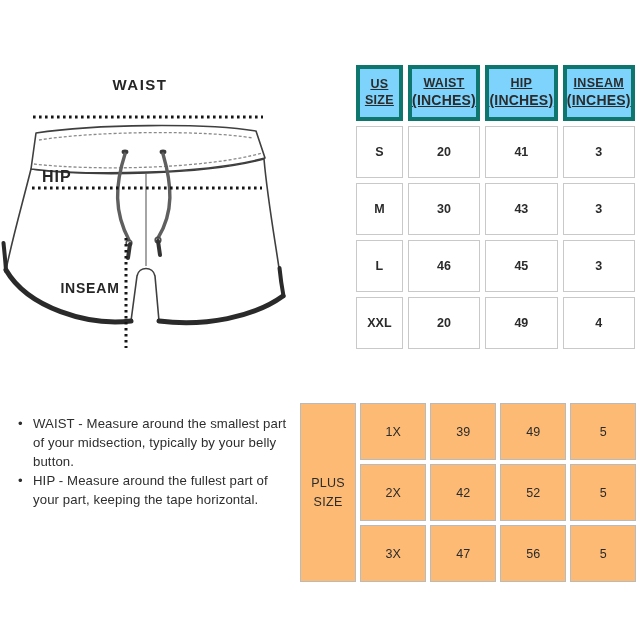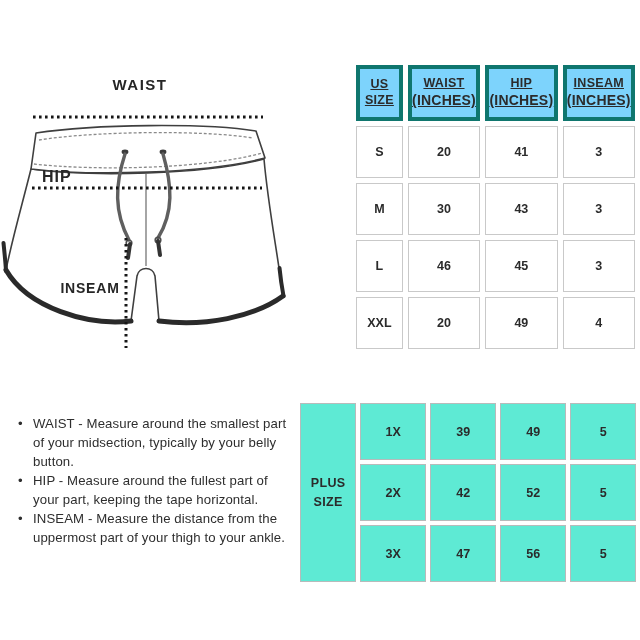--- a/index.html
+++ b/index.html
@@ -30,23 +30,23 @@
   }
   .size-table tbody td {
     width: 66px; height: 50px; background: #ffffff;
     border: 1px solid #c9c9c9; font-size: 12.5px;
   }
   .h-sub { display: block; font-size: 14px; font-weight: bold; letter-spacing: 0.2px; }
 
   
   .plus-table { position: absolute; left: 296px; top: 399px; border-spacing: 4px; }
   .plus-table th, .plus-table td {
-    background: #5eead4; border: 1px solid #b7bbbb;
+    background: #fdba74; border: 1px solid #b7bbbb;
     text-align: center; vertical-align: middle;
-    font-weight: bold; font-size: 12.5px; color: #2b2b2b; padding: 0;
+    font-weight: normal; font-size: 12.5px; color: #2b2b2b; padding: 0;
   }
   .plus-table .plus-label-cell { width: 55px; line-height: 1.45; letter-spacing: 0.3px; }
   .plus-table td { width: 66px; height: 55px; }
 
   
   .notes { position: absolute; left: 16px; top: 414px; width: 278px; }
   .notes ul { margin: 0; padding: 0; list-style: none; }
   .notes li {
     position: relative; padding-left: 17px; font-size: 13.2px;
     line-height: 19px; color: #2e2e2e; letter-spacing: 0.1px;
@@ -164,17 +164,16 @@
         <td>56</td>
         <td>5</td>
       </tr>
     </tbody>
   </table>
 
   <div class="notes">
     <ul>
       <li>WAIST - Measure around the smallest part of your midsection, typically by your belly button.</li>
       <li>HIP - Measure around the fullest part of your part, keeping the tape horizontal.</li>
-      <li>INSEAM - Measure the distance from the uppermost part of your thigh to your ankle.</li>
     </ul>
   </div>
 
 </div>
 
 </body></html>

